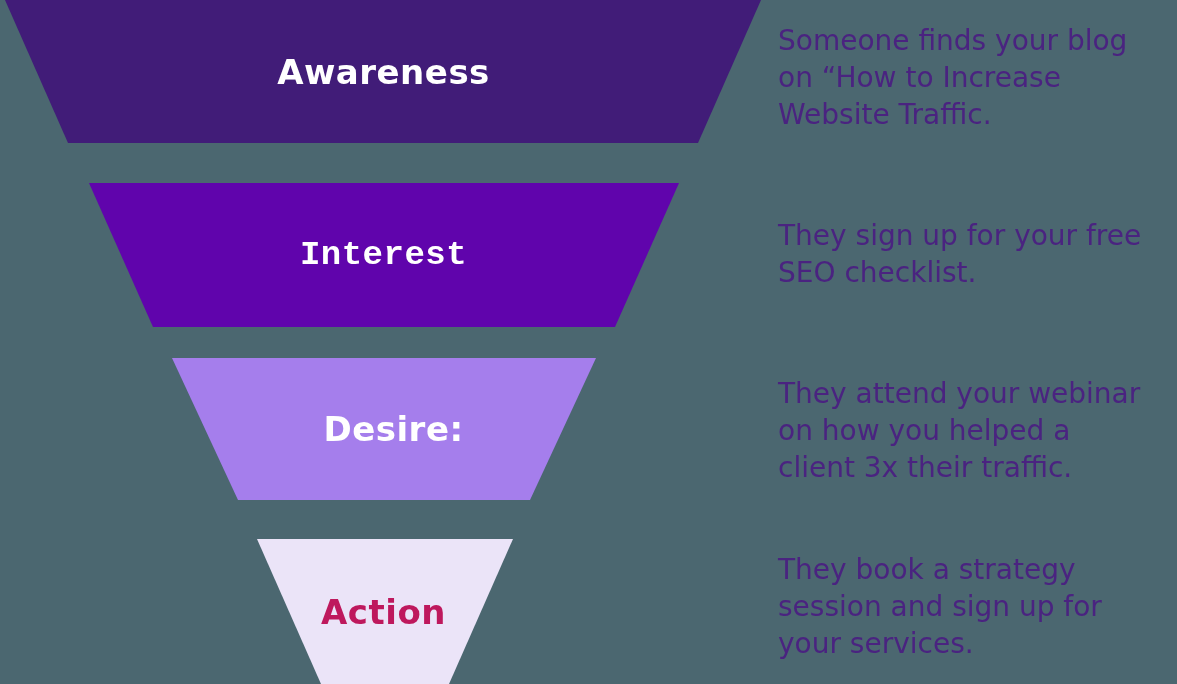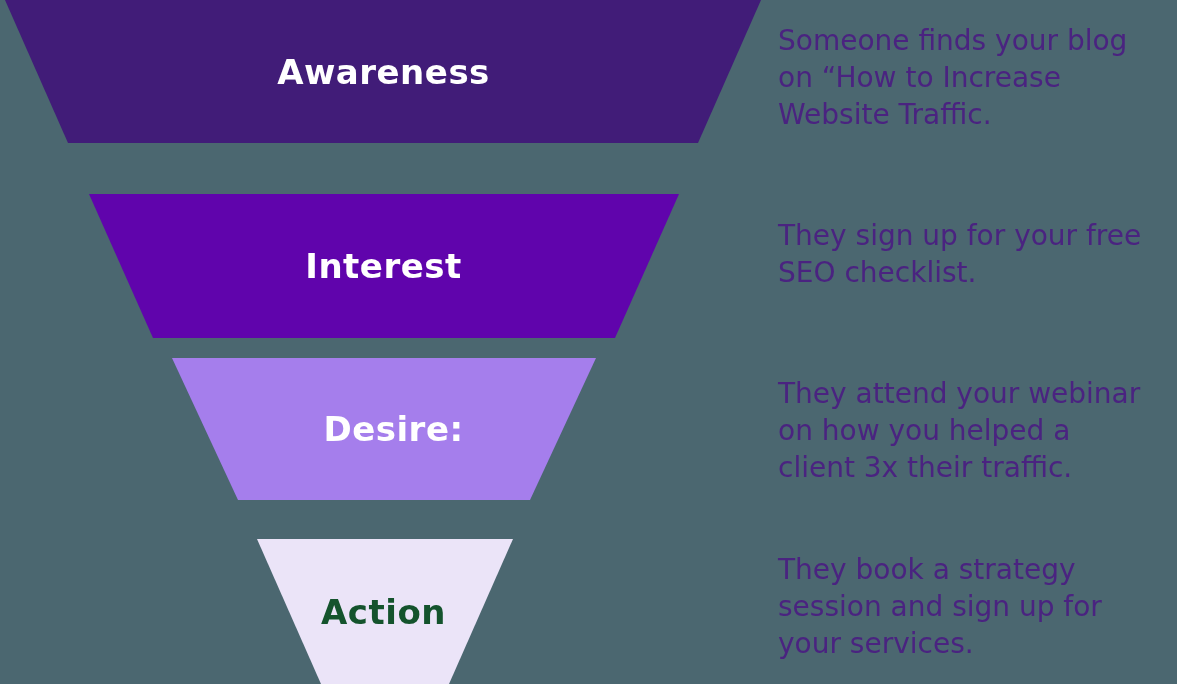--- a/index.html
+++ b/index.html
@@ -32,22 +32,23 @@
     letter-spacing: 0.5px;
     line-height: 42px;
     white-space: nowrap;
   }
   
   #stage-awareness {
     top: 0; height: 143px;
     clip-path: polygon(5px 0, 761px 0, 698px 143px, 68px 143px);
   }
   #stage-interest {
-    top: 194px; height: 144px;
+    top: 183px; height: 144px;
     clip-path: polygon(89px 0, 679px 0, 615px 144px, 153px 144px);
+    font-family: Liberation Mono, monospace;
   }
   #stage-desire {
     top: 358px; height: 142px;
     clip-path: polygon(172px 0, 596px 0, 530px 142px, 238px 142px);
   }
   #stage-action {
     top: 539px; height: 145px;
     clip-path: polygon(257px 0, 513px 0, 449px 145px, 321px 145px);
   }
   .desc {
@@ -75,21 +76,21 @@
 
   <div class="stage" id="stage-interest" style="background-color: rgb(96, 4, 172);">
     <span class="stage-label" style="color: rgb(255, 255, 255);">Interest</span>
   </div>
 
   <div class="stage" id="stage-desire" style="background-color: rgb(165, 126, 236);">
     <span class="stage-label" style="color: rgb(255, 255, 255); margin-left: 20px;">Desire:</span>
   </div>
 
   <div class="stage" id="stage-action" style="background-color: rgb(235, 228, 248);">
-    <span class="stage-label" style="color: #14532d;">Action</span>
+    <span class="stage-label" style="color: #be185d;">Action</span>
   </div>
 
   <div class="desc" id="desc-awareness" style="color: rgb(74, 35, 128);">Someone finds your blog
 on “How to Increase
 Website Traffic.</div>
 
   <div class="desc" id="desc-interest" style="color: rgb(74, 35, 128);">They sign up for your free
 SEO checklist.</div>
 
   <div class="desc" id="desc-desire" style="color: rgb(74, 35, 128);">They attend your webinar

